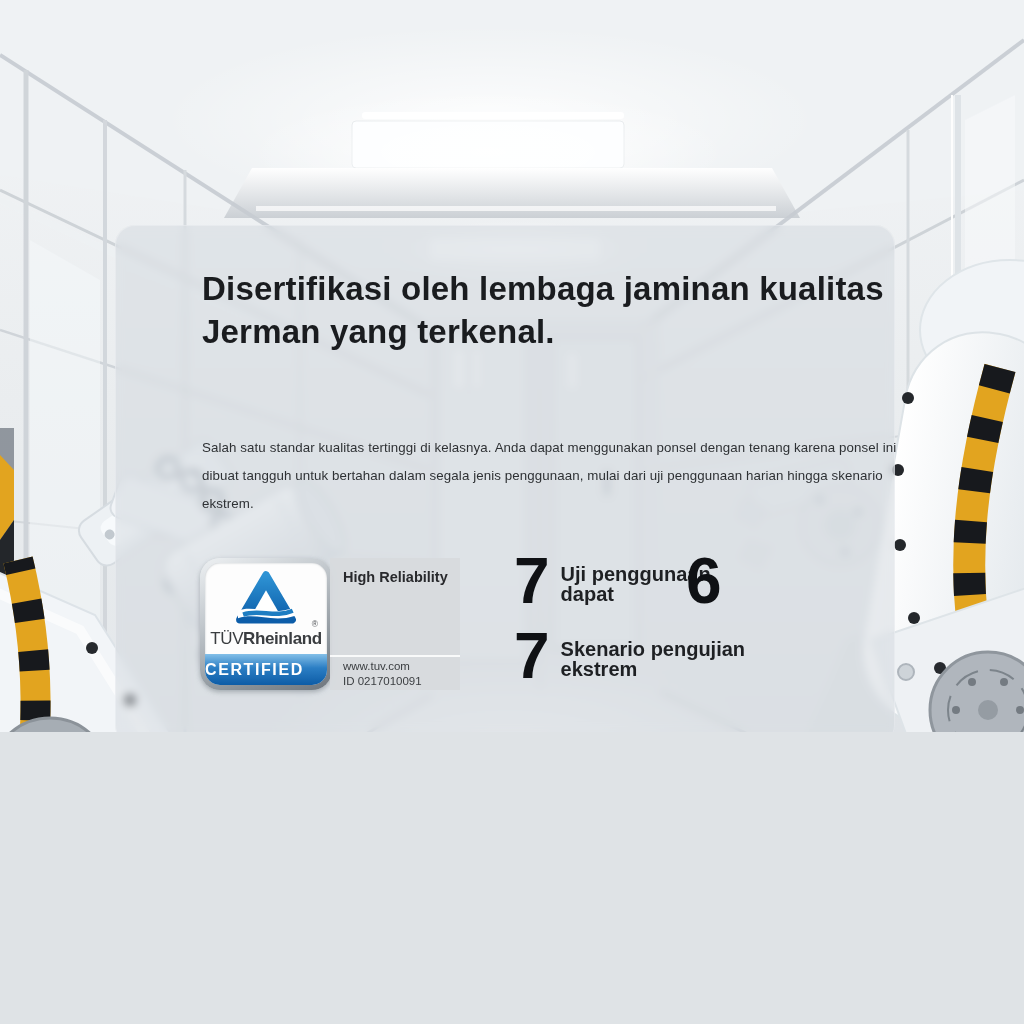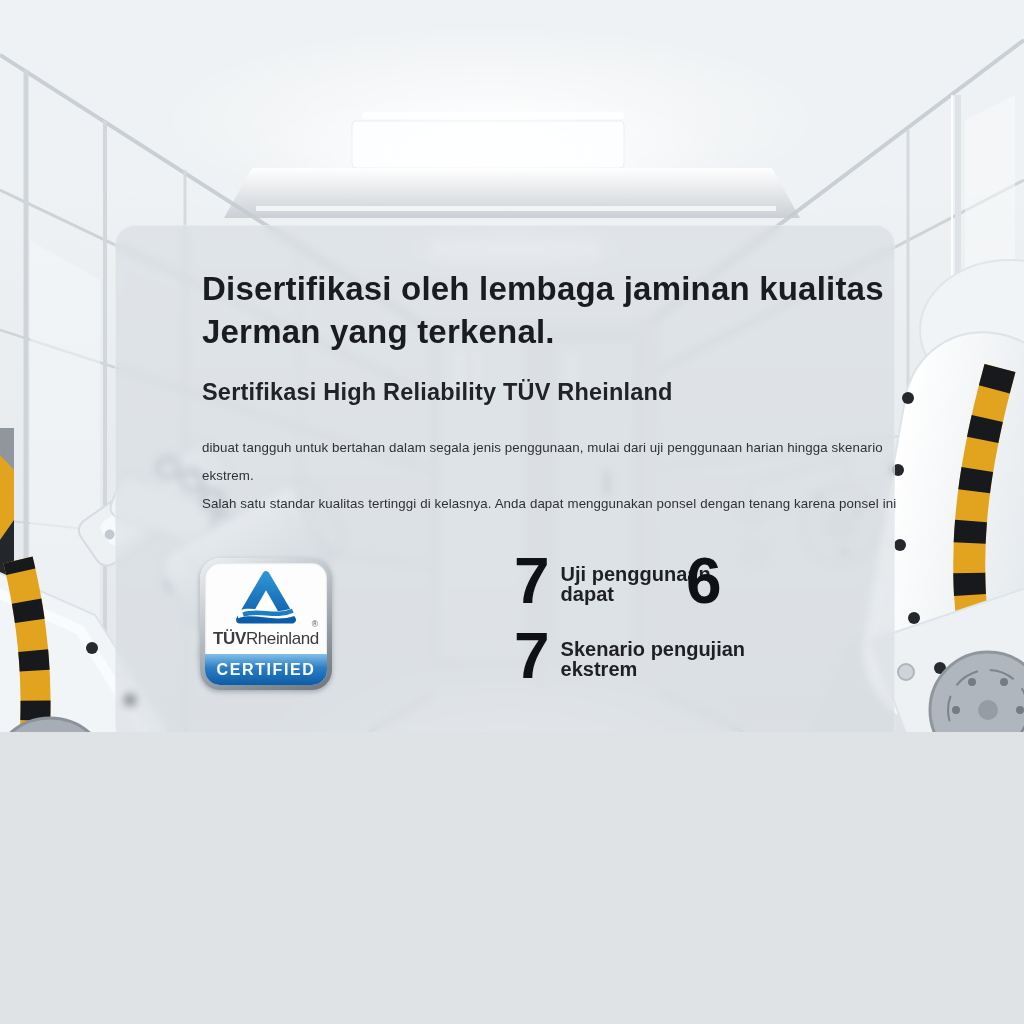--- a/index.html
+++ b/index.html
@@ -40,25 +40,25 @@
   }
   .tuv-inner{
     position:relative;width:122px;height:122px;border-radius:15px;background:#fdfdfd;overflow:hidden;
     box-shadow:inset 0 0 2px rgba(120,128,135,.5);
   }
   .tuv-triangle{position:absolute;left:50%;top:7px;transform:translateX(-50%);}
   .tuv-brand{
     position:absolute;left:0;right:0;top:66px;text-align:center;
     font-size:17px;color:#3a3d40;letter-spacing:-.4px;white-space:nowrap;
   }
-  .tuv-brand b{font-weight:700;}
-  .tuv-brand span{font-weight:400;}
+  .tuv-brand b{font-weight:400;}
+  .tuv-brand span{font-weight:700;}
   .tuv-reg{position:absolute;right:9px;top:56px;font-size:8.5px;color:#53565a;}
   .tuv-cert{
-    position:absolute;left:0;right:0;bottom:0;height:31px;line-height:31px;text-align:center;
+    position:absolute;left:0;right:0;bottom:0;height:31px;line-height:31px;
     background:linear-gradient(180deg,#83bfe8 0%,#2b7ec4 45%,#0d5ca6 100%);
     color:#fff;font-size:16px;font-weight:700;letter-spacing:1.6px;
   }
   .tuv-panel{
     position:absolute;left:215px;top:333px;width:130px;height:132px;
     background:rgba(215,218,221,.95);
   }
   .panel-title{padding:11px 0 0 13px;font-size:14.5px;font-weight:700;color:#28292c;}
   .panel-divider{position:absolute;left:0;right:0;top:97px;height:2px;background:rgba(255,255,255,.85);}
   .panel-meta{position:absolute;left:13px;top:101px;font-size:11.5px;line-height:14.5px;color:#3b3e41;}
@@ -248,25 +248,24 @@
     </g>
   </svg>
 
   <section class="card">
 
     <h1 class="heading">
       <span>Disertifikasi oleh lembaga jaminan</span>
       <span>kualitas Jerman yang terkenal.</span>
     </h1>
 
-    <h2 class="subheading">Sertifikasi High Reliability TÜV Rheinland</h2>
 
     <p class="body-copy">
+      <span>Salah satu standar kualitas tertinggi di kelasnya. Anda dapat menggunakan ponsel dengan tenang karena ponsel ini</span>
       <span>dibuat tangguh untuk bertahan dalam segala jenis penggunaan, mulai dari uji penggunaan harian hingga skenario ekstrem.</span>
-      <span>Salah satu standar kualitas tertinggi di kelasnya. Anda dapat menggunakan ponsel dengan tenang karena ponsel ini</span>
     </p>
 
     <div class="tuv-badge">
       <div class="tuv-frame">
         <div class="tuv-inner">
           <svg class="tuv-triangle" width="64" height="56" viewBox="0 0 100 88" aria-hidden="true">
             <defs>
               <linearGradient id="triGrad" x1="0" y1="0" x2="0" y2="1">
                 <stop offset="0" stop-color="#2e93d4"></stop>
                   <stop offset="1" stop-color="#0c5da9"></stop>
@@ -279,20 +278,28 @@
           </svg>
           <div class="tuv-brand">
             <b>TÜV</b><span>Rheinland</span>
           </div>
           <div class="tuv-reg">®</div>
           <div class="tuv-cert">CERTIFIED</div>
         </div>
       </div>
     </div>
 
+    <div class="tuv-panel">
+      <div class="panel-title">High Reliability</div>
+      <div class="panel-divider"></div>
+      <div class="panel-meta">
+        <div>www.tuv.com</div>
+        <div>ID 0217010091</div>
+      </div>
+    </div>
 
     <div class="stat stat-1">
       <div class="stat-number">7</div>
       <div class="stat-label">
         <span>Uji penggunaan</span>
         <span>dapat</span>
       </div>
     </div>
     <div class="stat stat-2">
       <div class="stat-number">6</div>

